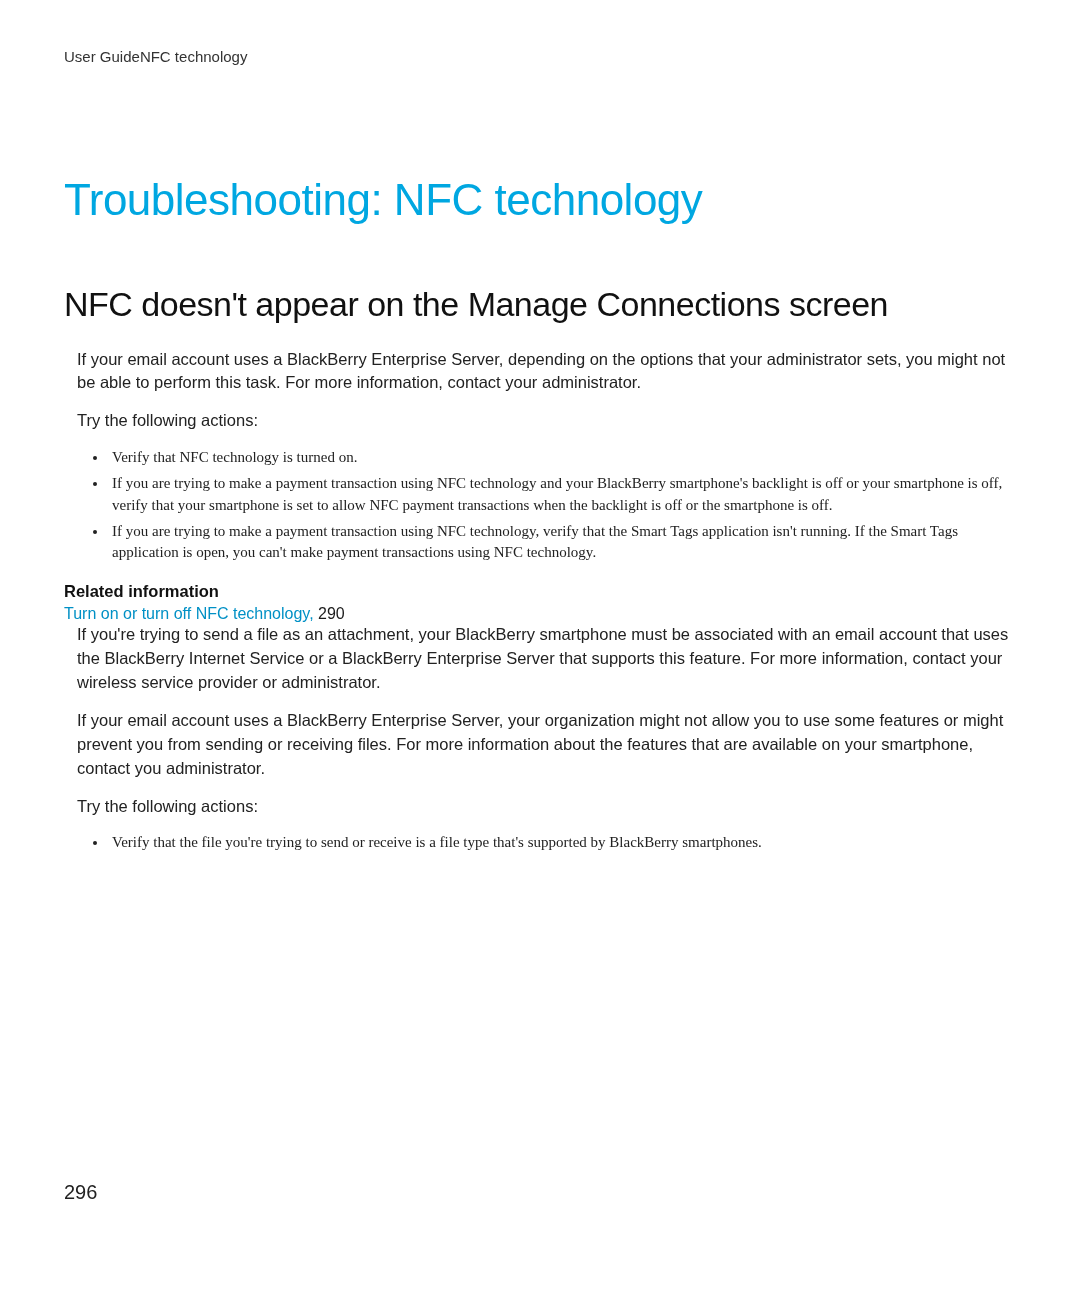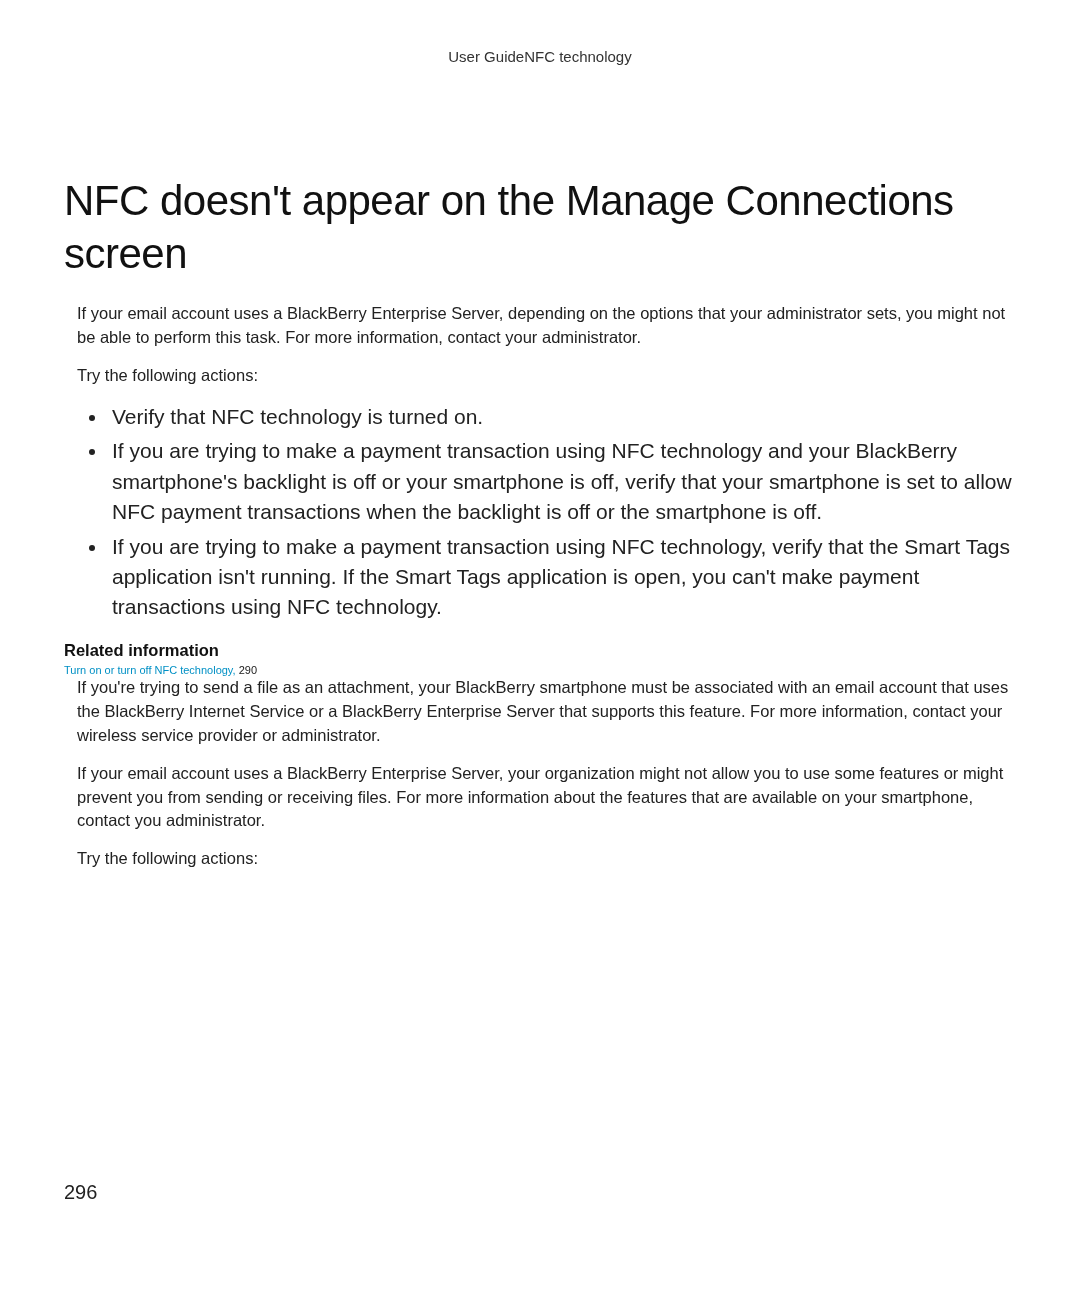--- a/index.html
+++ b/index.html
@@ -11,34 +11,34 @@
     position: relative;
   }
   .page {
     padding: 48px 64px 0 64px;
     width: 100%;
     height: 100%;
     position: relative;
   }
   .header-row {
     display: flex;
-    justify-content: center;
+    justify-content: flex-start;
     font-size: 15px;
     color: #333;
     margin-bottom: 110px;
   }
   .h1 {
     color: #00A7E1;
     font-size: 44px;
     font-weight: 400;
     letter-spacing: -0.5px;
     margin-bottom: 58px;
   }
   .h2 {
-    font-size: 42px;
+    font-size: 34px;
     font-weight: 400;
     letter-spacing: -0.5px;
     line-height: 1.25;
     margin-bottom: 22px;
     color: #111;
   }
   .body-text {
     font-size: 16.5px;
     line-height: 1.45;
     color: #222;
@@ -46,34 +46,35 @@
     margin-left: 13px;
   }
   .section-gap { margin-top: 46px; }
   ul.bullets {
     list-style: disc;
     padding-left: 44px;
     margin-top: 6px;
     margin-bottom: 18px;
   }
   ul.bullets li {
-    font-size: 21px;
+    font-size: 15px;
     line-height: 1.45;
     color: #222;
     margin-bottom: 4px;
     padding-left: 4px;
+    font-family: Liberation Serif, serif;
   }
   .related-heading {
     font-size: 16.5px;
     font-weight: 700;
     margin-top: 16px;
     margin-bottom: 4px;
     color: #111;
   }
-  .related-line { font-size: 11px; }
+  .related-line { font-size: 16px; }
   .related-link {
     color: #0090C5;
     text-decoration: none;
   }
   .page-num {
     position: absolute;
     left: 64px;
     bottom: 92px;
     font-size: 20px;
     color: #222;
@@ -82,33 +83,37 @@
 </head>
 <body>
 
 <div class="page">
 
   <div class="header-row">
     <span>User Guide</span>
     <span>NFC technology</span>
   </div>
 
+  <h1 class="h1">Troubleshooting: NFC technology</h1>
 
   <h2 class="h2">NFC doesn't appear on the Manage Connections screen</h2>
   <p class="body-text">If your email account uses a BlackBerry Enterprise Server, depending on the options that your administrator sets, you might not be able to perform this task. For more information, contact your administrator.</p>
 
   <p class="body-text">Try the following actions:</p>
   <ul class="bullets">
     <li>Verify that NFC technology is turned on.</li>
     <li>If you are trying to make a payment transaction using NFC technology and your BlackBerry smartphone's backlight is off or your smartphone is off, verify that your smartphone is set to allow NFC payment transactions when the backlight is off or the smartphone is off.</li>
     <li>If you are trying to make a payment transaction using NFC technology, verify that the Smart Tags application isn't running. If the Smart Tags application is open, you can't make payment transactions using NFC technology.</li>
   </ul>
   <div class="related-heading">Related information</div>
   <div class="related-line">
     <a href="#" class="related-link">Turn on or turn off NFC technology, </a><span>290</span>
   </div>
 
   <p class="body-text">If you're trying to send a file as an attachment, your BlackBerry smartphone must be associated with an email account that uses the BlackBerry Internet Service or a BlackBerry Enterprise Server that supports this feature. For more information, contact your wireless service provider or administrator.</p>
   <p class="body-text">If your email account uses a BlackBerry Enterprise Server, your organization might not allow you to use some features or might prevent you from sending or receiving files. For more information about the features that are available on your smartphone, contact you administrator.</p>
   <p class="body-text">Try the following actions:</p>
+  <ul class="bullets">
+    <li>Verify that the file you're trying to send or receive is a file type that's supported by BlackBerry smartphones.</li>
+  </ul>
 
   <div class="page-num">296</div>
 </div>
 
 </body></html>

